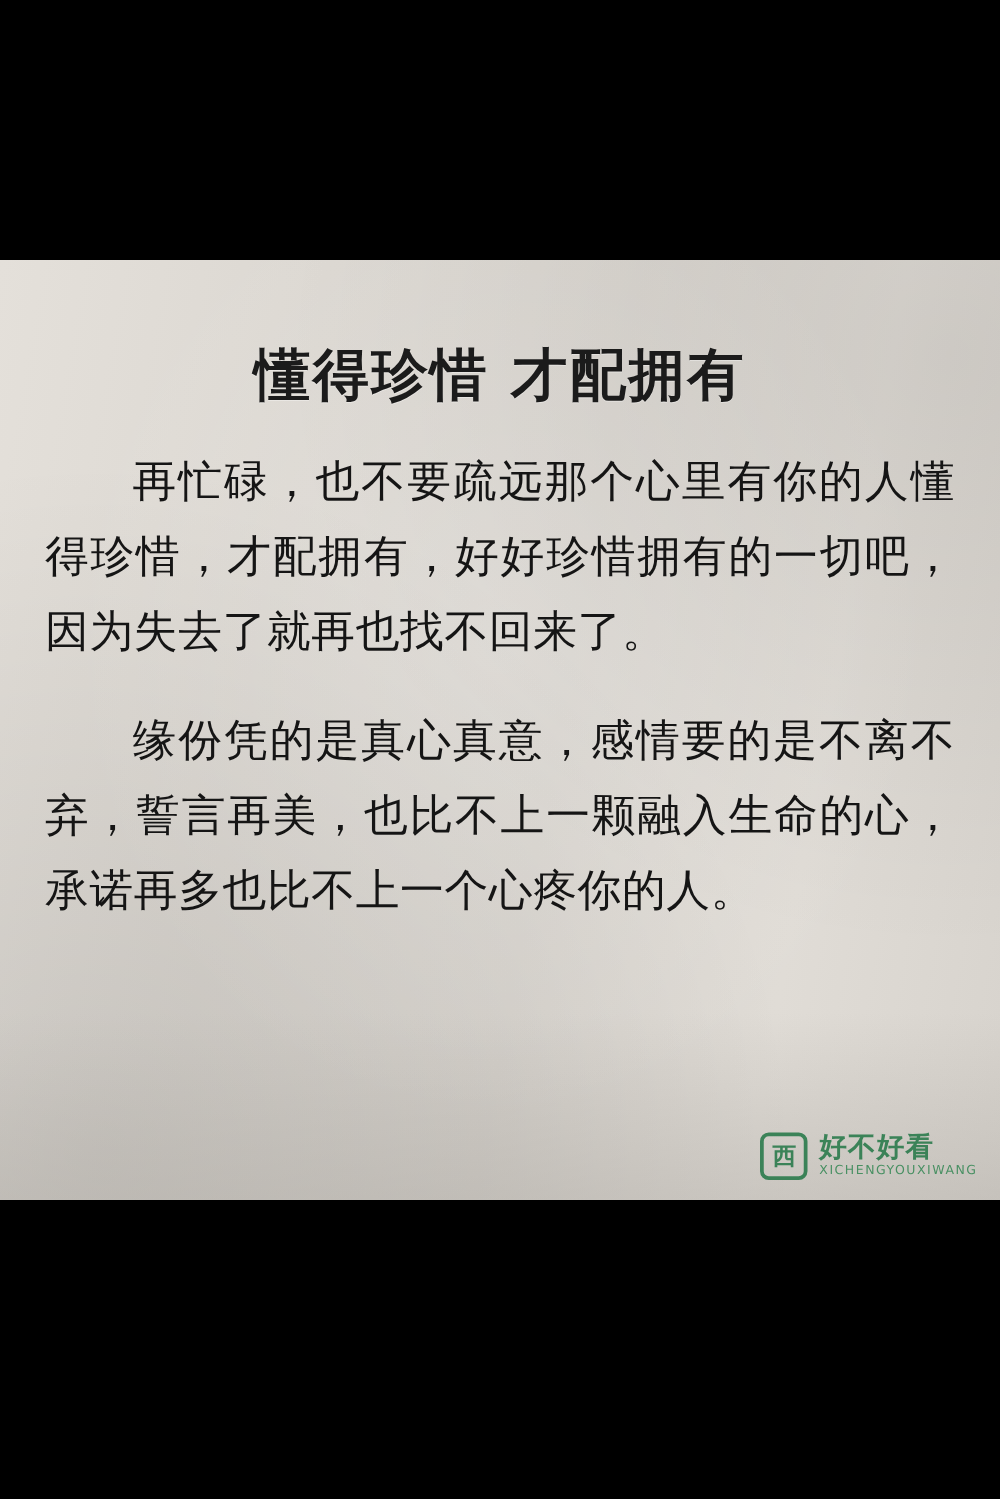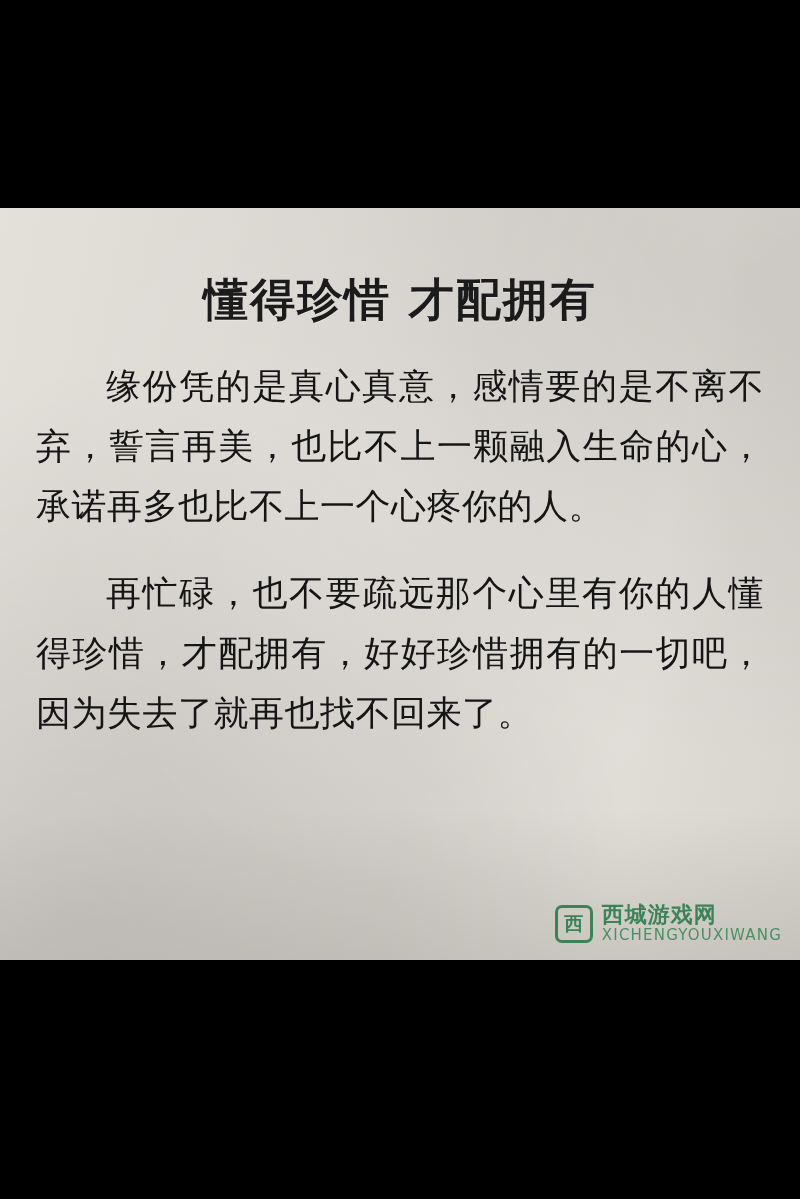--- a/index.html
+++ b/index.html
@@ -132,49 +132,49 @@
   }
   .wm-main {
     font-family: "DejaVu Sans", "Liberation Sans", sans-serif;
     font-size: 22px;
     font-weight: bold;
     color: #2f7d4f;
     letter-spacing: 1px;
   }
   .wm-sub {
     font-family: "DejaVu Sans", "Liberation Sans", sans-serif;
-    font-size: 15px;
+    font-size: 10px;
     color: #3f8c5c;
     letter-spacing: 1.2px;
     margin-top: 2px;
   }
 </style>
 </head>
 <body>
 
 <div class="screen">
 
   <div class="bar-top"></div>
 
   <div class="paper">
     <div class="content">
 
       <h1 class="title">懂得珍惜 才配拥有</h1>
 
 
+      <p class="para">再忙碌，也不要疏远那个心里有你的人懂得珍惜，才配拥有，好好珍惜拥有的一切吧，因为失去了就再也找不回来了。</p>
+
       <p class="para">缘份凭的是真心真意，感情要的是不离不弃，誓言再美，也比不上一颗融入生命的心，承诺再多也比不上一个心疼你的人。</p>
-
-      <p class="para">再忙碌，也不要疏远那个心里有你的人懂得珍惜，才配拥有，好好珍惜拥有的一切吧，因为失去了就再也找不回来了。</p>
 
     </div>
 
     <div class="watermark">
       <div class="wm-logo">
         <span>西</span>
       </div>
       <div class="wm-text">
-        <div class="wm-main">西城游戏网</div>
+        <div class="wm-main">好不好看</div>
         <div class="wm-sub">XICHENGYOUXIWANG</div>
       </div>
     </div>
   </div>
 
 </div>
 
 </body></html>

